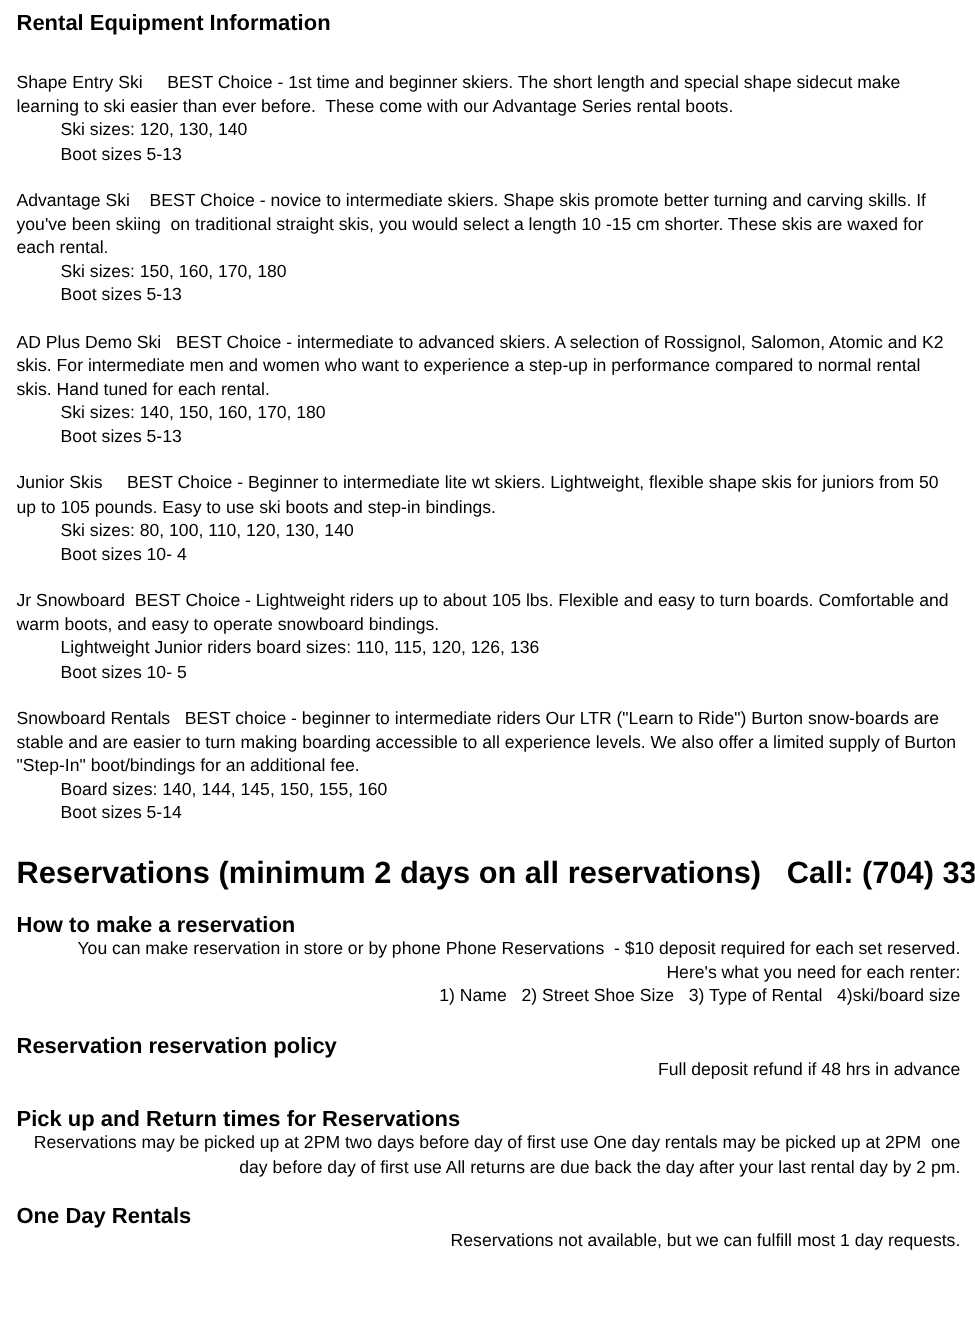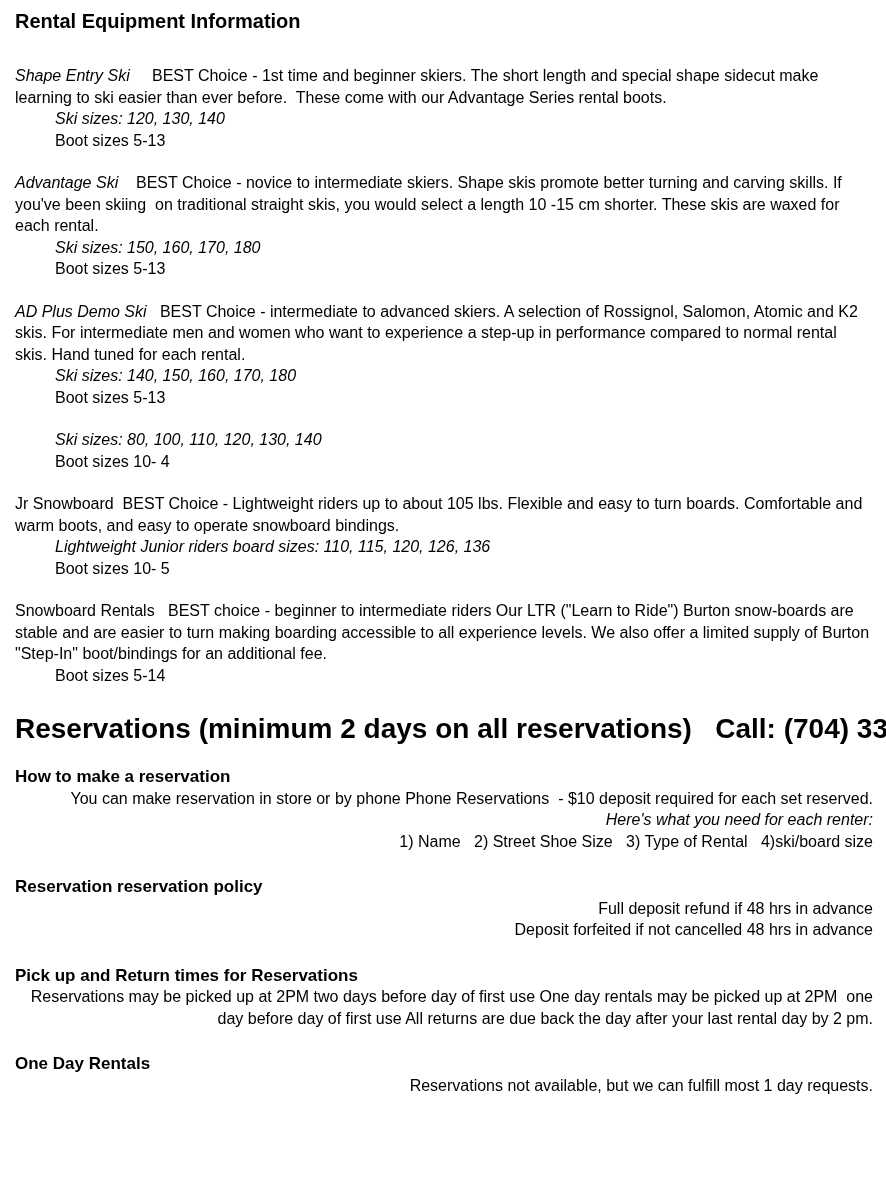--- a/index.html
+++ b/index.html
@@ -25,34 +25,34 @@
     margin: 2px 0 30px 0;
     white-space: pre;
   }
   .equip {
     margin: 0 0 21px 0;
   }
   .equip p {
     margin: 0;
     white-space: pre-wrap;
   }
-  .italic { font-style: italic; }
+  .italic { }
   .indent { padding-left: 40px; }
   h2.res-title {
     font-size: 28px;
     line-height: 27px;
     font-weight: bold;
     margin: 29px 0 24px 0;
     white-space: pre;
   }
   .ressub {
     margin: 0 0 24px 0;
   }
   .ressub h3 {
-    font-size: 17px;
+    font-size: 20px;
     line-height: 21.5px;
     font-weight: bold;
     margin: 0;
     white-space: pre-wrap;
   }
   .ressub p {
     margin: 0;
     white-space: pre-wrap;
     text-align: right;
   }
@@ -74,48 +74,49 @@
   <p class="indent">Boot sizes 5-13</p>
 </div>
 
 <div class="equip">
   <p><span class="italic">AD Plus Demo Ski</span><span>   </span><span>BEST Choice - intermediate to advanced skiers. A selection of Rossignol, Salomon, Atomic and K2 skis. For intermediate men and women who want to experience a step-up in performance compared to normal rental skis. Hand tuned for each rental.</span></p>
   <p class="indent italic">Ski sizes: 140, 150, 160, 170, 180</p>
   <p class="indent">Boot sizes 5-13</p>
 </div>
 
 <div class="equip">
+  <p><span>Junior Skis</span><span>     </span><span>BEST Choice - Beginner to intermediate lite wt skiers. Lightweight, flexible shape skis for juniors from 50 up to 105 pounds. Easy to use ski boots and step-in bindings.</span></p>
   <p class="indent italic">Ski sizes: 80, 100, 110, 120, 130, 140</p>
   <p class="indent">Boot sizes 10- 4</p>
 </div>
 
 <div class="equip">
   <p><span>Jr Snowboard</span><span>  </span><span>BEST Choice - Lightweight riders up to about 105 lbs. Flexible and easy to turn boards. Comfortable and warm boots, and easy to operate snowboard bindings.</span></p>
   <p class="indent italic">Lightweight Junior riders board sizes: 110, 115, 120, 126, 136</p>
   <p class="indent">Boot sizes 10- 5</p>
 </div>
 
 <div class="equip">
   <p><span>Snowboard Rentals</span><span>   </span><span>BEST choice - beginner to intermediate riders Our LTR ("Learn to Ride") Burton snow-boards are stable and are easier to turn making boarding accessible to all experience levels. We also offer a limited supply of Burton "Step-In" boot/bindings for an additional fee.</span></p>
+  <p class="indent italic">Board sizes: 140, 144, 145, 150, 155, 160</p>
   <p class="indent">Boot sizes 5-14</p>
 </div>
 
 <h2 class="res-title">Reservations (minimum 2 days on all reservations)   Call: (704) 332-2824</h2>
 
 <div class="ressub">
   <h3>How to make a reservation</h3>
   <p>You can make reservation in store or by phone Phone Reservations  - $10 deposit required for each set reserved.</p>
   <p class="italic">Here's what you need for each renter:</p>
   <p>1) Name   2) Street Shoe Size   3) Type of Rental   4)ski/board size</p>
 </div>
 
 <div class="ressub">
   <h3>Reservation reservation policy</h3>
   <p>Full deposit refund if 48 hrs in advance</p>
-  <p>Deposit forfeited if not cancelled 48 hrs in advance</p>
 </div>
 
 <div class="ressub">
   <h3>Pick up and Return times for Reservations</h3>
   <p>Reservations may be picked up at 2PM two days before day of first use One day rentals may be picked up at 2PM  one day before day of first use All returns are due back the day after your last rental day by 2 pm.</p>
 </div>
 
 <div class="ressub">
   <h3>One Day Rentals</h3>
   <p>Reservations not available, but we can fulfill most 1 day requests.</p>

